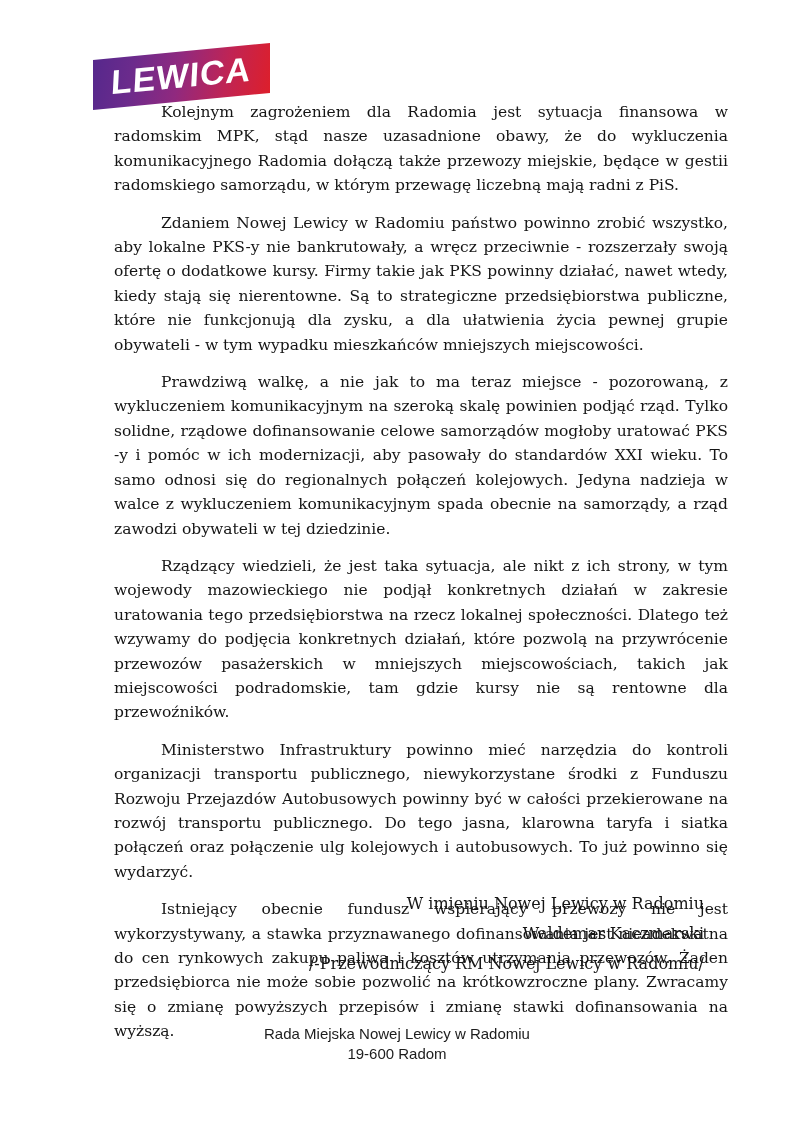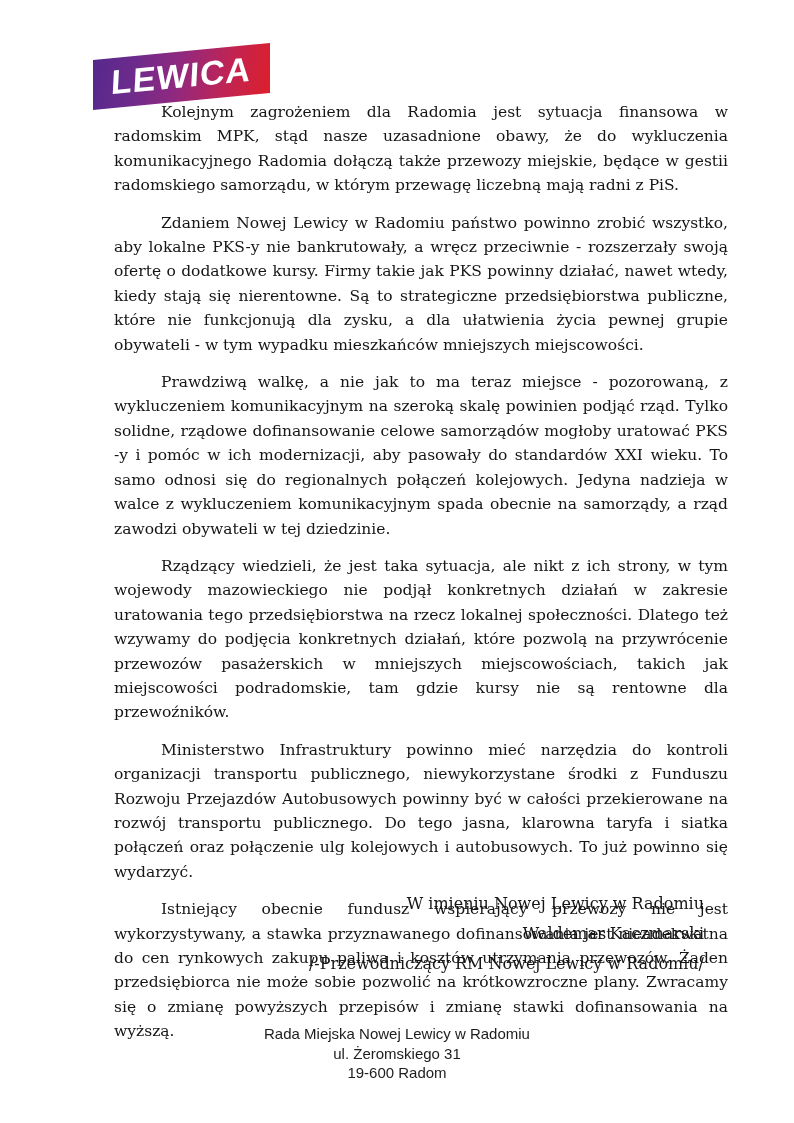--- a/index.html
+++ b/index.html
@@ -103,17 +103,16 @@
   </div>
 
   <div class="signature">
     <p>W imieniu Nowej Lewicy w Radomiu</p>
     <p>Waldemar Kaczmarski</p>
     <p class="sig-title">/-Przewodniczący RM Nowej Lewicy w Radomiu/</p>
   </div>
 
   <div class="footer">
     <p>Rada Miejska Nowej Lewicy w Radomiu</p>
-    <p>ul. Żeromskiego 31</p>
     <p>19-600 Radom</p>
   </div>
 
 </div>
 
 </body></html>

